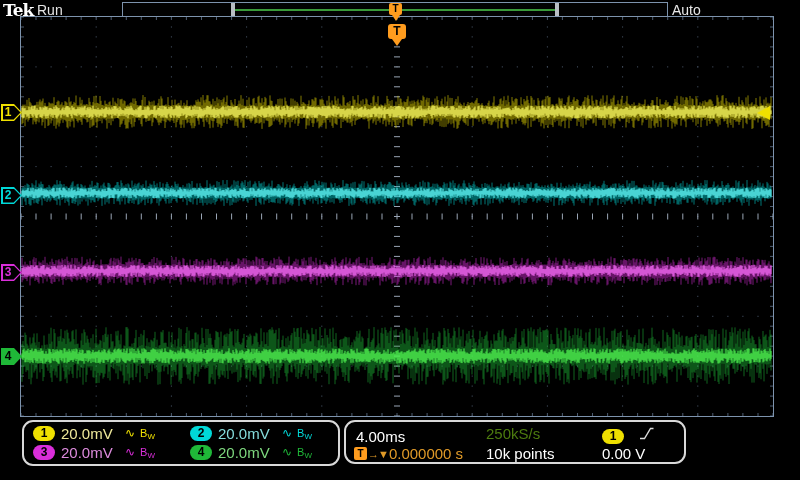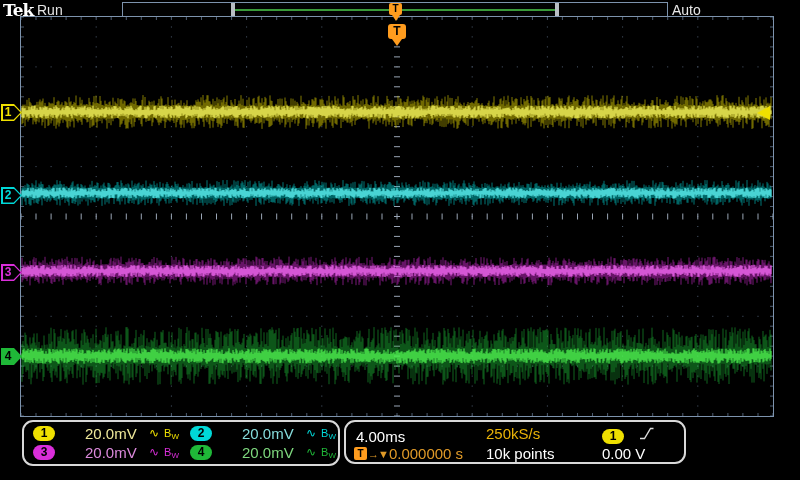--- a/index.html
+++ b/index.html
@@ -44,27 +44,27 @@
           border-top:7px solid transparent;border-bottom:7px solid transparent;
           border-right:13px solid;}
   
   .lbox{position:absolute;left:22px;top:420px;width:314px;height:40px;background:#000;
         border:2px solid #d9d9d9;border-radius:11px;padding-top:2px;}
   .chrow{display:flex;height:19px;align-items:center;}
   .chcell{display:flex;width:157px;align-items:center;}
   .oval{display:inline-block;width:22px;height:15px;border-radius:8px;color:#000;
         font-size:12px;font-weight:bold;text-align:center;line-height:15px;flex:none;}
   .chcell .oval{margin-left:9px;}
-  .chval{margin-left:30px;width:56px;font-size:15px;flex:none;}
+  .chval{margin-left:6px;width:56px;font-size:15px;flex:none;}
   .chicons{margin-left:8px;font-size:12px;white-space:nowrap;}
   .bwb{font-size:11px;margin-left:5px;} .bww{font-size:8px;vertical-align:-2px;}
   .rbox{position:absolute;left:344px;top:420px;width:338px;height:40px;background:#000;
         border:2px solid #d9d9d9;border-radius:11px;}
   .rbox .t1{position:absolute;left:10px;top:6px;color:#fff;font-size:15px;}
-  .rbox .t2{position:absolute;left:140px;top:3px;color:#eab308;font-size:15px;text-align:right;}
+  .rbox .t2{position:absolute;left:140px;top:3px;color:#4d7c0f;font-size:15px;text-align:right;}
   .rbox .tsrc{position:absolute;left:256px;top:4px;}
   .rbox .slope{position:absolute;left:292px;top:4px;}
   .trigline{position:absolute;left:8px;top:23px;display:flex;align-items:center;font-size:15px;}
   .tbox{display:inline-block;width:13px;height:13px;border-radius:2px;color:#000;
         font-weight:bold;font-size:10px;text-align:center;line-height:13px;margin-right:1px;}
   .trigarrows{font-size:11px;letter-spacing:-1px;margin-right:1px;}
   .rbox .t3{position:absolute;left:140px;top:23px;color:#fff;font-size:15px;}
   .rbox .t4{position:absolute;left:256px;top:23px;color:#fff;font-size:15px;}
   .watermark{position:absolute;right:9px;top:447px;color:#f2f2f2;font-size:20px;
              font-weight:bold;letter-spacing:0.5px;}

